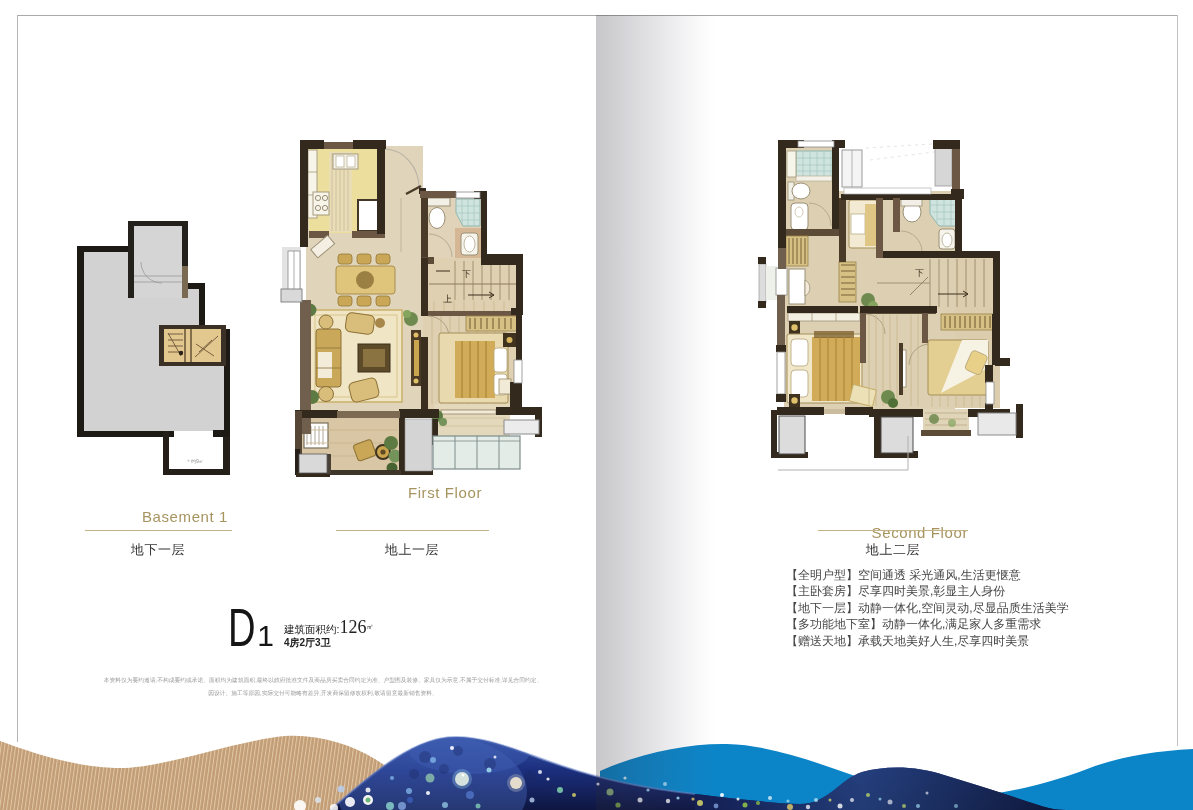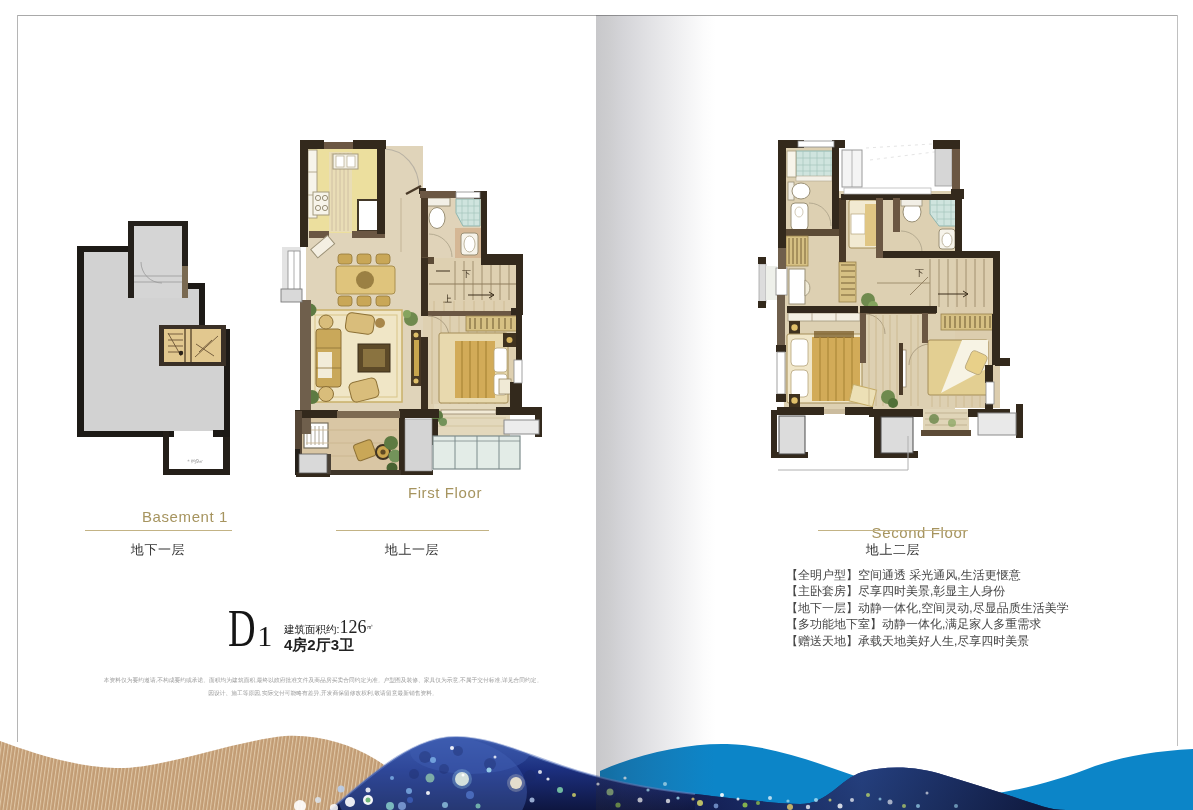--- a/index.html
+++ b/index.html
@@ -623,27 +623,27 @@
 <div class="abs uline" style="left:336px;top:530px;width:153px;"></div>
 
 <div class="abs sub" style="left:342px;top:541px;width:140px;">地上一层</div>
 
 <div class="abs head" style="left:818px;top:508px;width:150px;margin-top:16px;">Second Floor</div>
 
 <div class="abs uline" style="left:818px;top:530px;width:150px;"></div>
 
 <div class="abs sub" style="left:818px;top:541px;width:150px;font-family:Liberation Serif, serif;">地上二层</div>
 
-<div class="abs" style="left:228px;top:604px;font-family:Liberation Serif, serif;color:#151515;white-space:nowrap;">
+<div class="abs" style="left:228px;top:604px;font-family:Liberation Sans, sans-serif;color:#151515;white-space:nowrap;">
 <span style="display:inline-block;font-size:53px;line-height:48px;transform:scaleX(0.72);transform-origin:0 100%;">D</span><span style="display:inline-block;font-size:30px;line-height:48px;transform:translateX(-9px);">1</span>
 </div>
 
 <div class="abs" style="left:284px;top:617px;font-size:10.5px;color:#222;">建筑面积约:<span style="font-family:'Liberation Serif',serif;font-size:18px;font-weight:normal;">126</span><span style="font-size:7px;vertical-align:4px;">㎡</span></div>
 
-<div class="abs" style="left:284px;top:636px;font-size:15px;font-weight:bold;color:#222;">4房2厅3卫</div>
+<div class="abs" style="left:284px;top:636px;font-size:10px;font-weight:bold;color:#222;">4房2厅3卫</div>
 
 <div class="abs" style="left:323px;top:676px;font-size:8px;color:#9a9a9a;white-space:nowrap;transform:translateX(-50%) scale(0.72);transform-origin:center top;">本资料仅为要约邀请,不构成要约或承诺。面积均为建筑面积,最终以政府批准文件及商品房买卖合同约定为准。户型图及装修、家具仅为示意,不属于交付标准,详见合同约定。</div>
 
 <div class="abs" style="left:323px;top:689px;font-size:8px;color:#9a9a9a;white-space:nowrap;transform:translateX(-50%) scale(0.72);transform-origin:center top;">因设计、施工等原因,实际交付可能略有差异,开发商保留修改权利,敬请留意最新销售资料。</div>
 
 <div class="abs" style="left:786px;top:567px;font-size:12px;color:#464646;line-height:16.4px;">
 <div>【全明户型】空间通透 采光通风,生活更惬意</div>
 <div>【主卧套房】尽享四时美景,彰显主人身份</div>
 <div>【地下一层】动静一体化,空间灵动,尽显品质生活美学</div>
 <div>【多功能地下室】动静一体化,满足家人多重需求</div>

